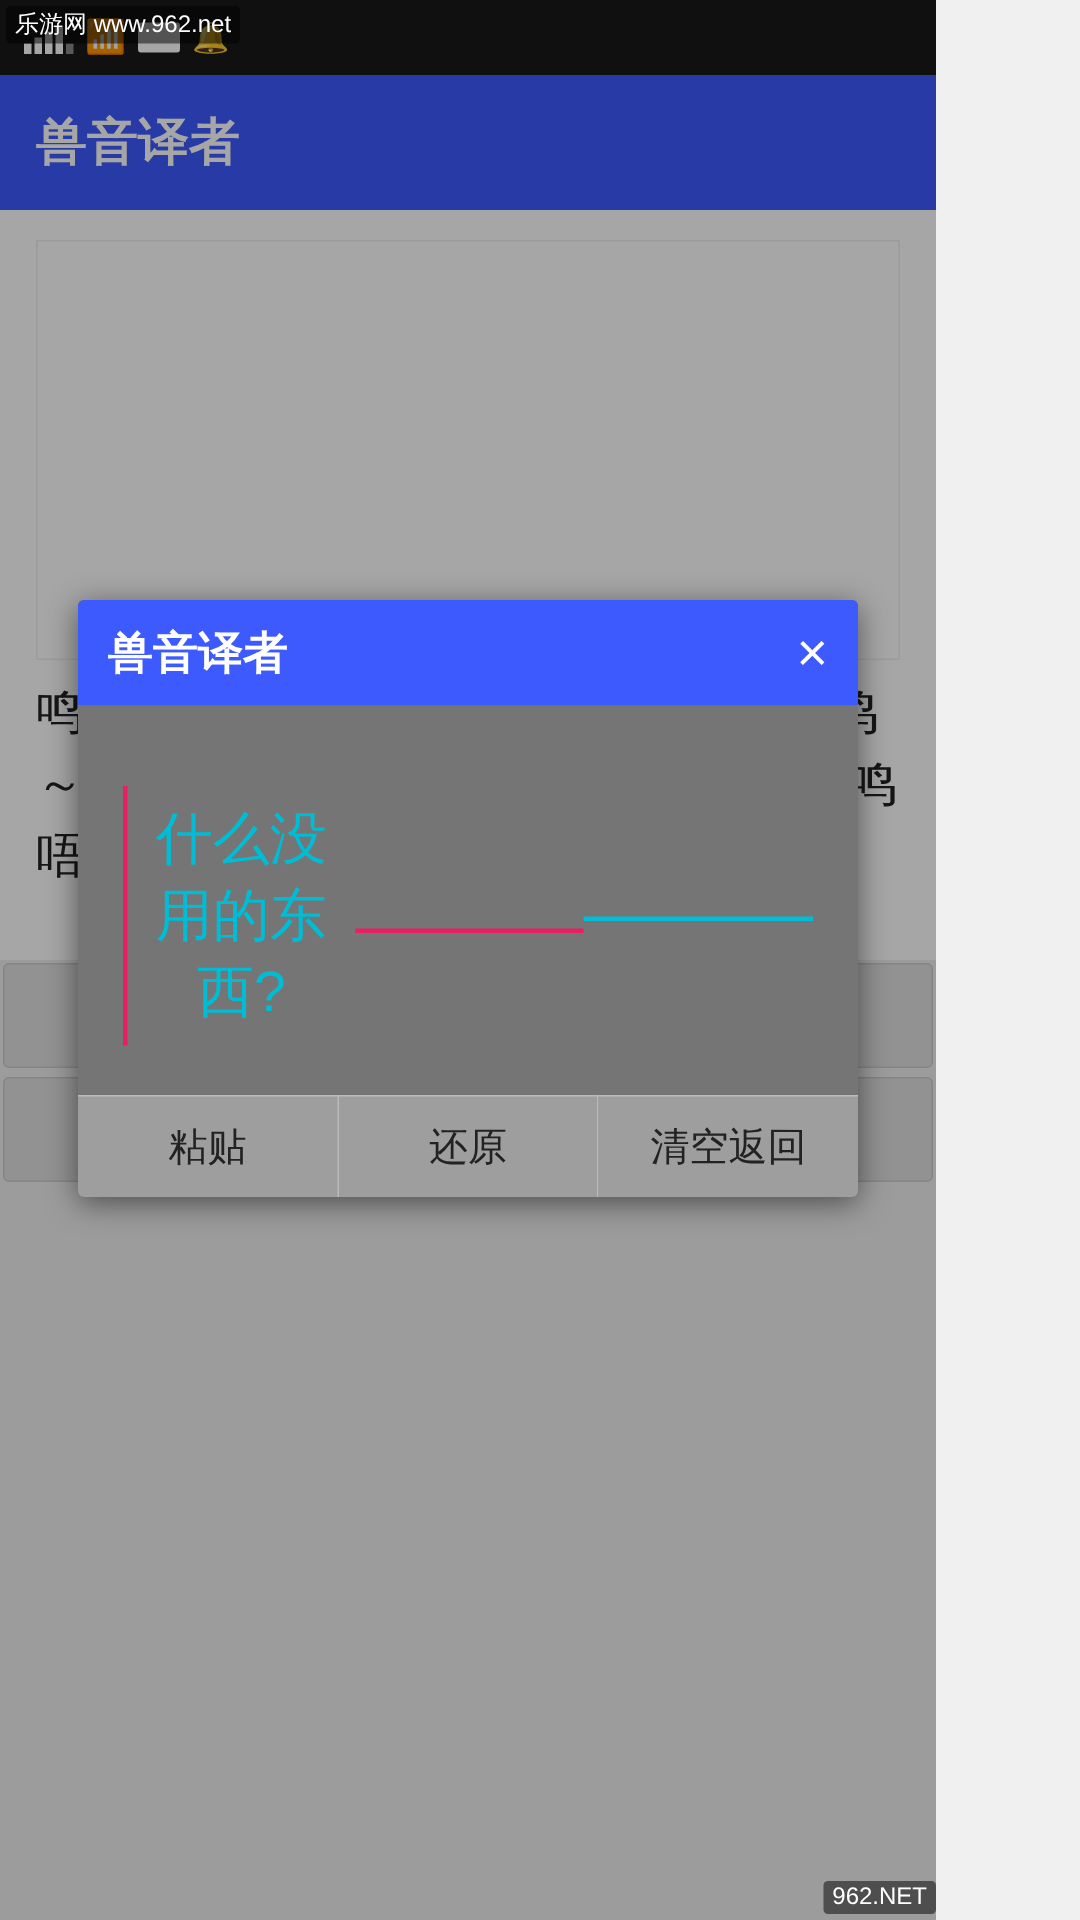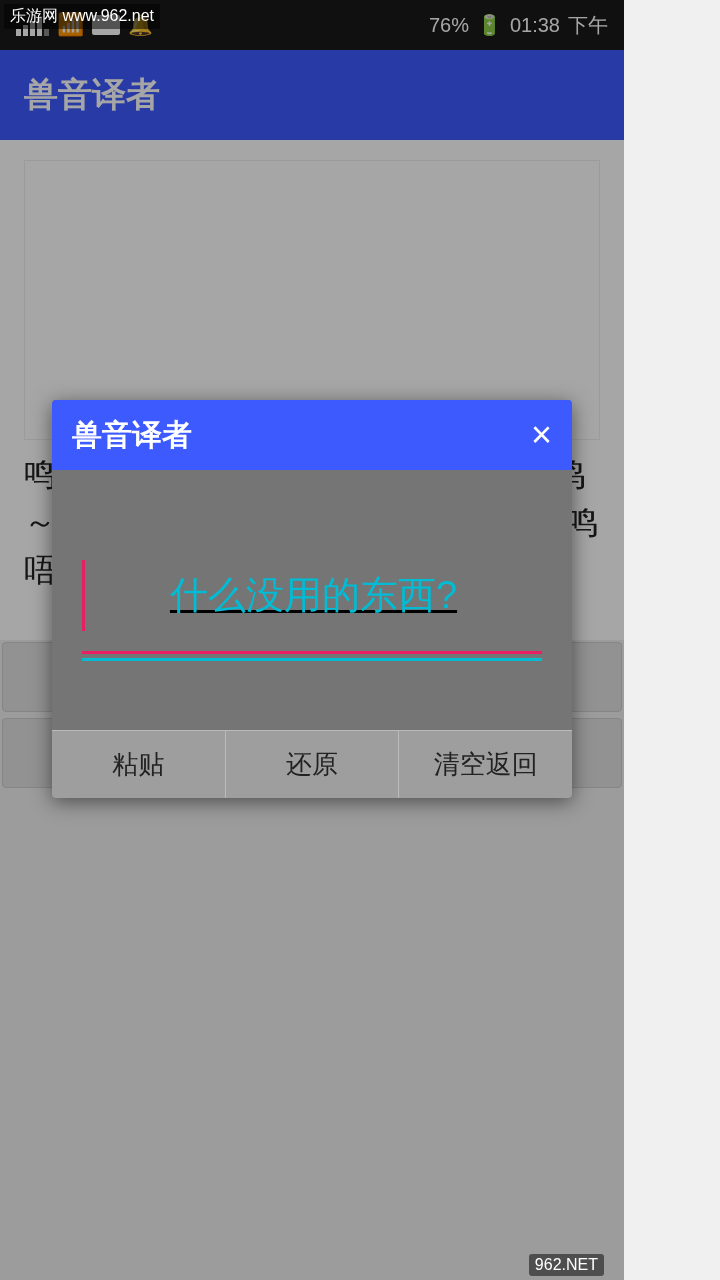--- a/index.html
+++ b/index.html
@@ -142,21 +142,21 @@
       background: rgba(0,0,0,0.5);
       color: white;
       font-size: 16px;
       padding: 2px 6px;
       border-radius: 3px;
       z-index: 999;
     }
     .watermark-bottom {
       position: absolute;
       bottom: 4px;
-      right: 20px;
+      right: 0;
       background: rgba(0,0,0,0.5);
       color: white;
       font-size: 16px;
       padding: 2px 6px;
       border-radius: 3px;
       z-index: 999;
     }
 
     
     .dialog-overlay {
@@ -201,25 +201,24 @@
       color: white;
       font-size: 36px;
       cursor: pointer;
       line-height: 1;
     }
 
     .dialog-body {
       padding: 40px 30px 20px 30px;
       min-height: 260px;
       display: flex;
-      flex-direction: column;
+      flex-direction: row;
       justify-content: center;
       align-items: center;
       position: relative;
-      text-decoration: underline;
     }
 
     .dialog-input-text {
       font-size: 38px;
       color: #00bcd4;
       text-align: center;
       width: 100%;
       padding: 10px 0;
       border-left: 3px solid #e91e63;
     }
@@ -281,26 +280,20 @@
         <span style="height:7px;"></span>
         <span style="height:11px;"></span>
         <span style="height:15px;"></span>
         <span style="height:19px;"></span>
         <span style="height:7px; background:#888;"></span>
       </div>
       <span class="wifi-icon">📶</span>
       <div class="screen-icon"></div>
       <span style="font-size:20px;">🔔</span>
     </div>
-    <div class="status-right">
-      <span>76%</span>
-      <span>🔋</span>
-      <span>01:38</span>
-      <span>下午</span>
-    </div>
   </div>
 
   <div class="app-bar">
     <span class="app-bar-title">兽音译者</span>
   </div>
 
   <div class="main-content">
 
     <div class="ad-area"></div>
 

